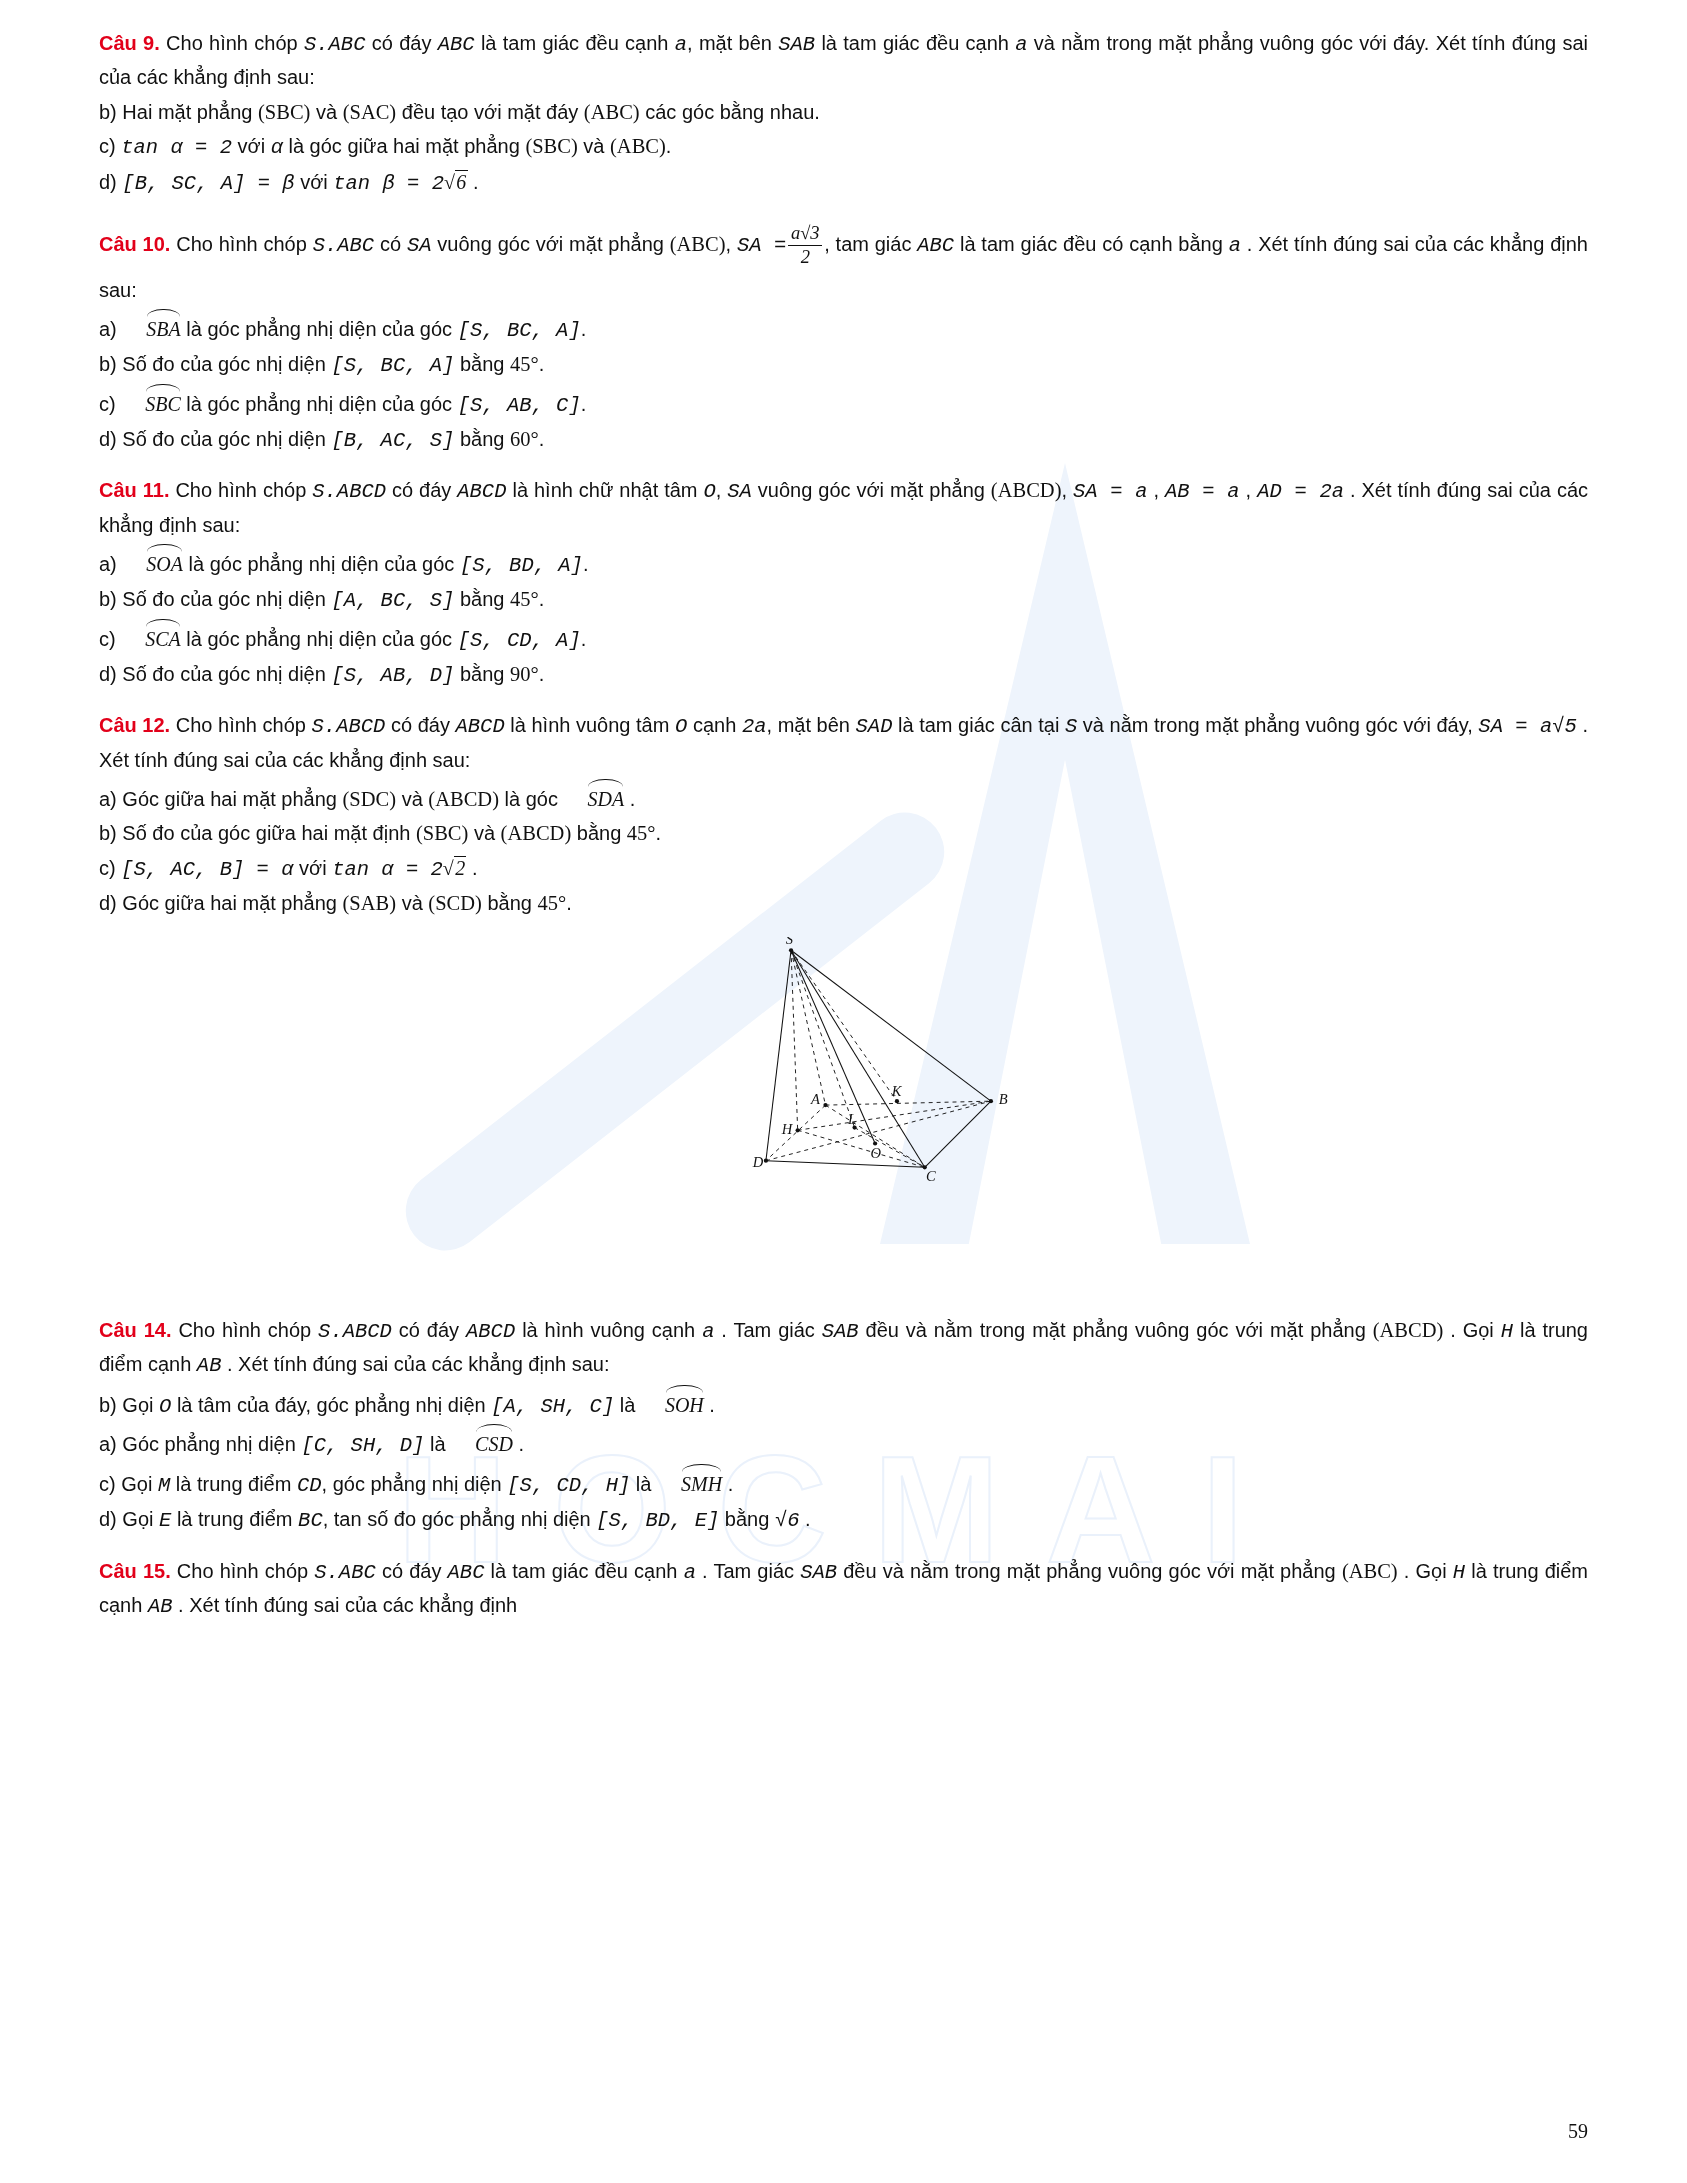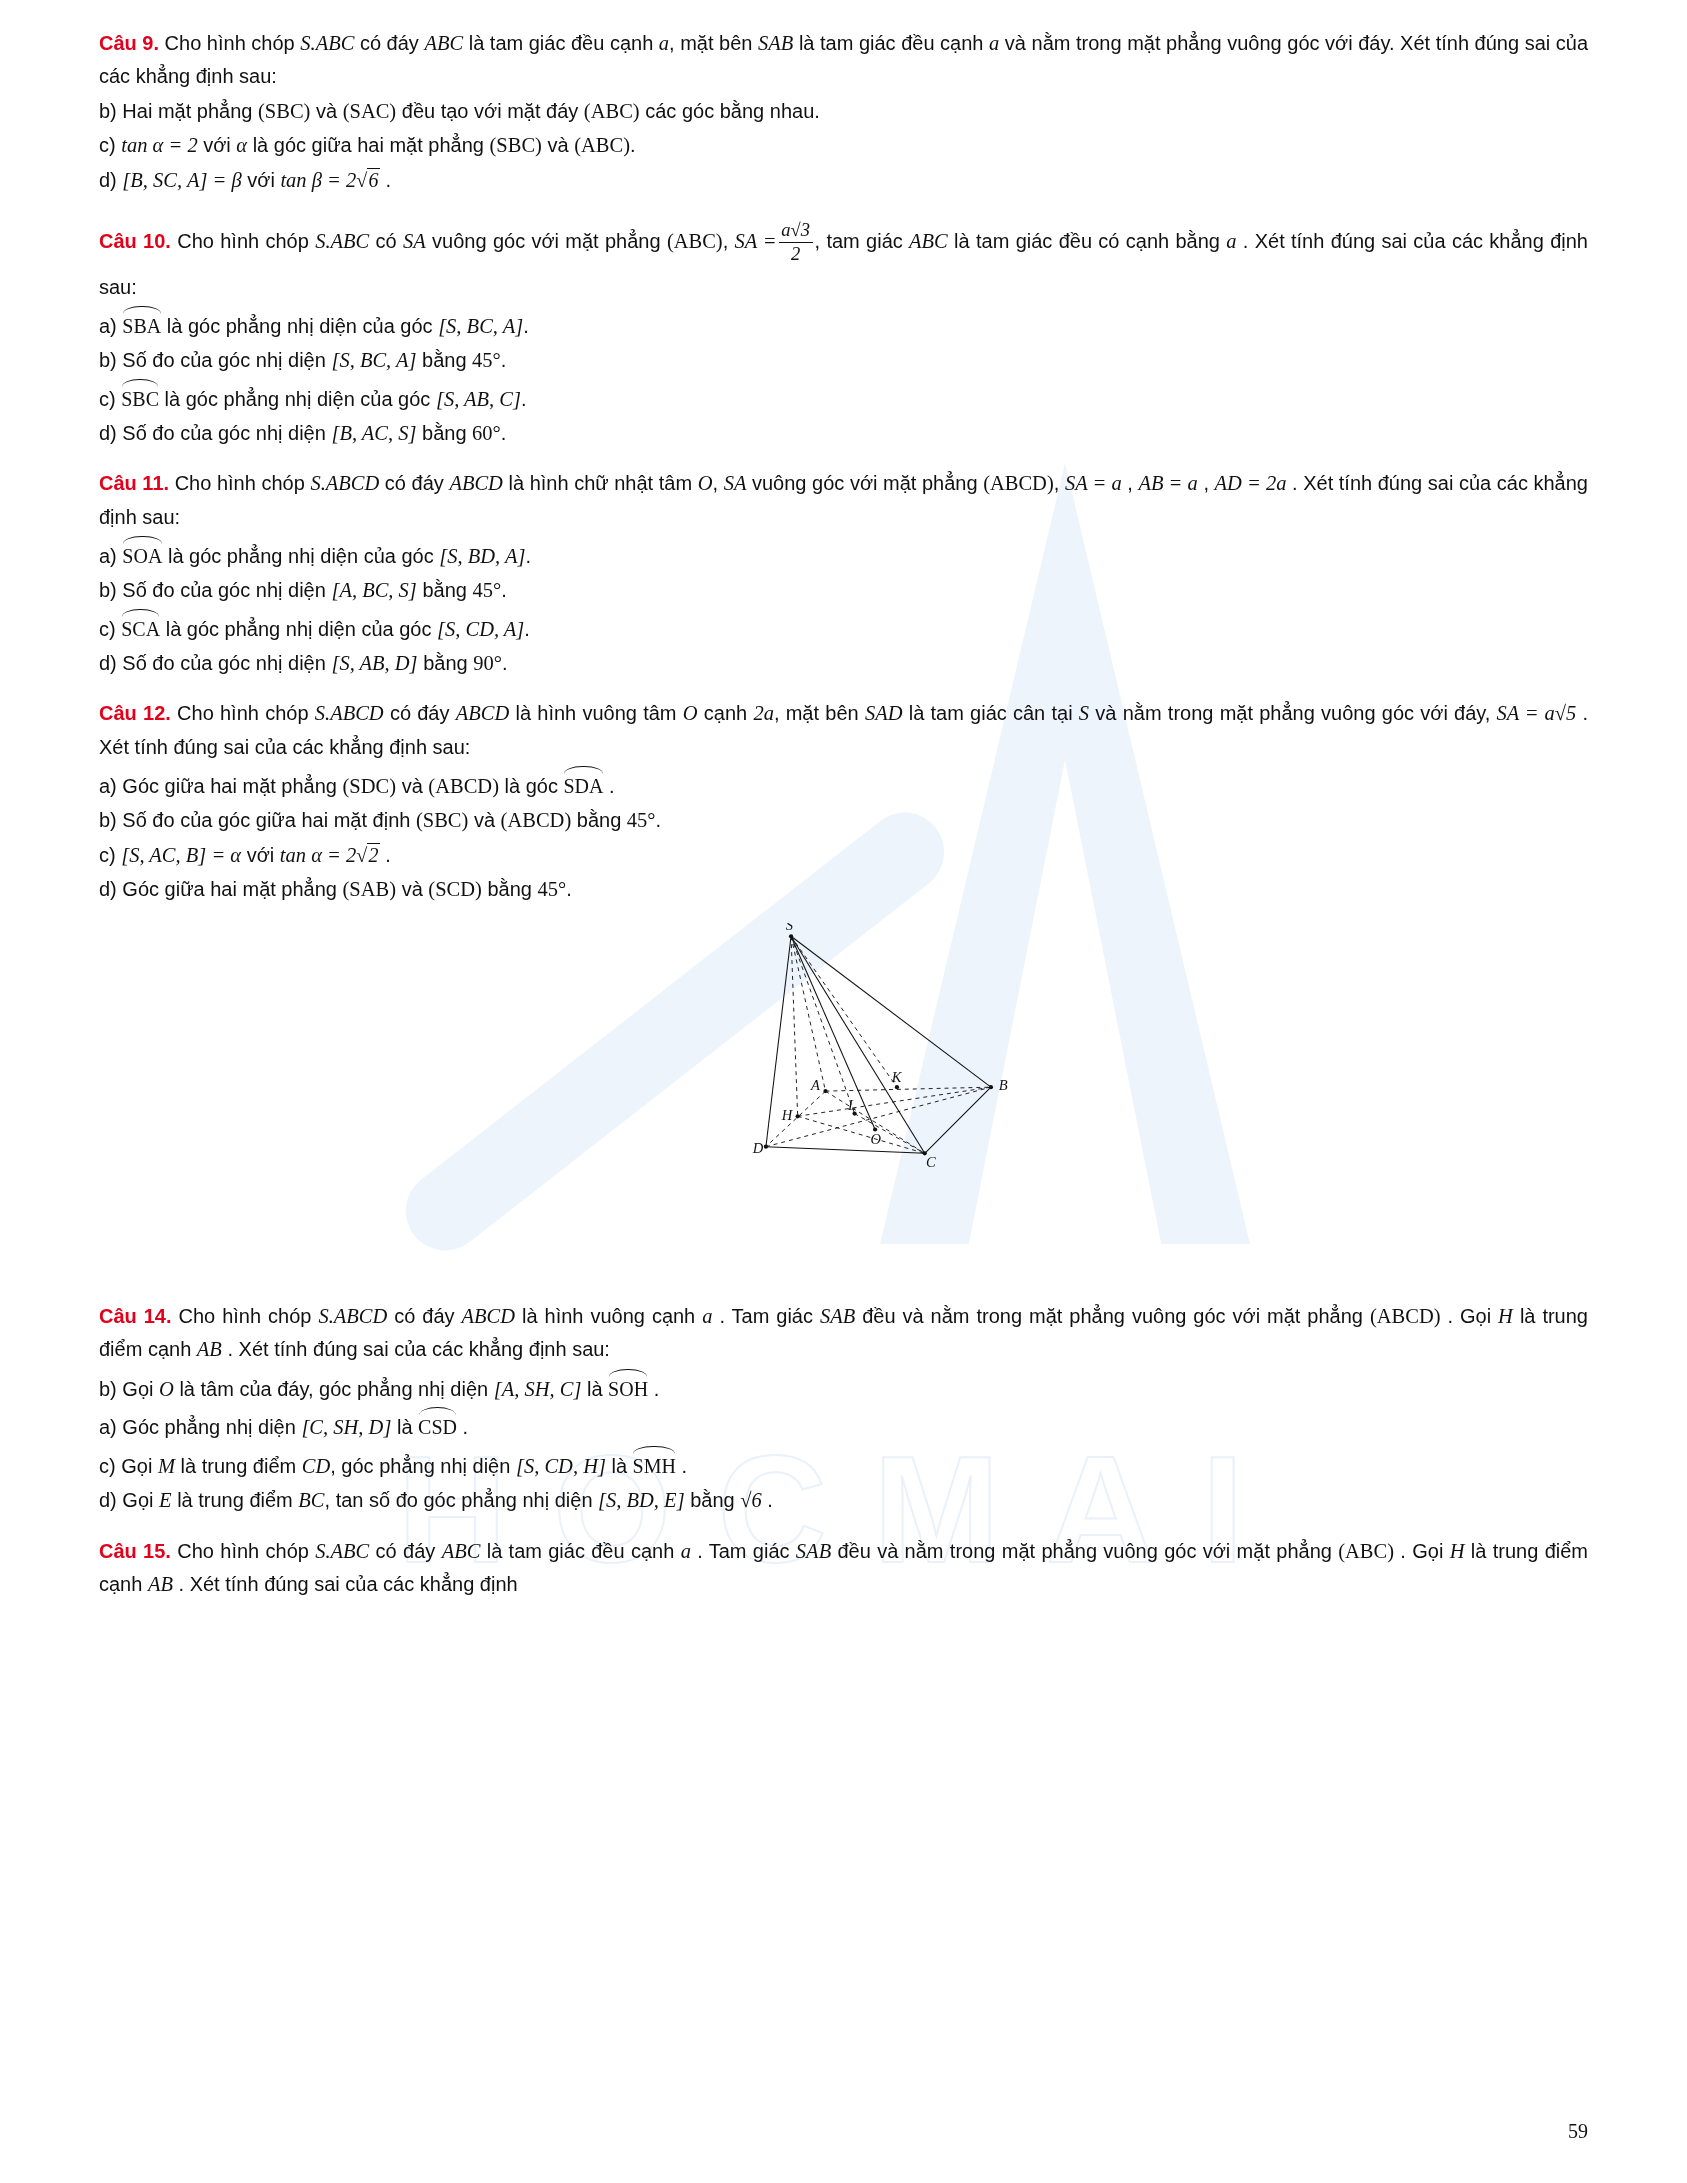--- a/index.html
+++ b/index.html
@@ -81,21 +81,21 @@
     margin: 0 0 2.6px 0;
     text-align: justify;
   }
   p.spaced {
     margin-top: 17px;
   }
   p.tight {
     margin: 0 0 1.3px 0;
   }
   .mathit {
-    font-family: Liberation Serif, serif;
+    font-family: Liberation Mono, monospace;
     font-style: italic;
     font-size: 20.5px;
   }
   .mathrm {
     font-family: "Liberation Serif", serif;
     font-size: 20.5px;
   }
   .paren {
     font-family: "Liberation Serif", serif;
     font-size: 20.5px;
@@ -124,21 +124,23 @@
     font-style: italic;
   }
   .sqrt .radicand {
     border-top: 1px solid #111;
     padding: 0 1.3px;
   }
   .overarc {
     position: relative;
     display: inline-block;
     font-family: "Liberation Serif", serif;
+    font-style: italic;
     padding-top: 4px;
+    margin-left: 24px;
   }
   .overarc::before {
     content: "";
     position: absolute;
     left: 2%;
     right: 2%;
     top: 0px;
     height: 7.3px;
     border-top: 1.3px solid #111;
     border-radius: 50% 50% 0 0 / 100% 100% 0 0;

